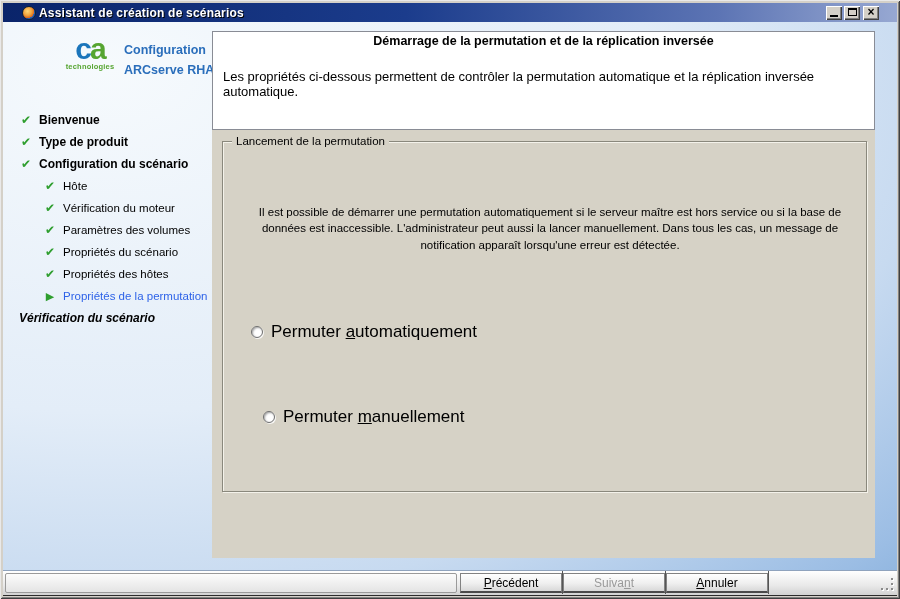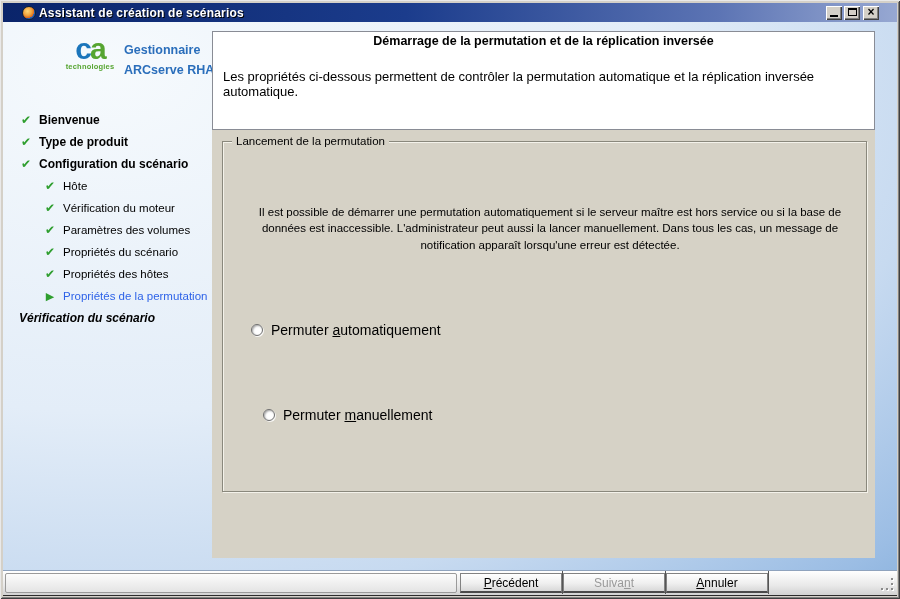--- a/index.html
+++ b/index.html
@@ -67,21 +67,21 @@
   .groupbox-legend {
     position:absolute; top:-7px; left:9px; background:#d6d2c6; padding:0 4px; font-size:11.5px; color:#000;
   }
   .group-desc { position:absolute; left:18px; top:62px; width:618px; font-size:11.5px; line-height:1.42; color:#000; }
   .radio-row { position:absolute; left:28px; display:flex; align-items:center; cursor:default; }
   .radio-row.r1 { top:180px; } .radio-row.r2 { top:265px;padding-left:12px; }
   .radio-circle {
     width:12px; height:12px; border-radius:50%; background:#fff; border:1px solid #6e6e6e;
     box-shadow: inset 1px 1px 2px rgba(0,0,0,.35), 1px 1px 0 rgba(255,255,255,.8); margin-right:8px; flex:0 0 auto;
   }
-  .radio-label { font-size:14px; color:#000; }
+  .radio-label { font-size:17px; color:#000; }
   .accel { text-decoration:underline; }
   
   .bottombar {
     position:absolute; left:0; right:0; bottom:0; height:26px;
     background:linear-gradient(#ffffff,#e9e9e9 60%,#d2d2d2); border-top:1px solid #8fa3bd; border-bottom:1px solid #2b2b2b;
     display:flex; align-items:center;
   }
   .status-inset {
     position:absolute; left:2px; top:2px; width:452px; height:20px;
     border:1px solid #9a9a9a; border-radius:2px; background:linear-gradient(#fcfcfc,#e4e4e4);
@@ -121,21 +121,21 @@
 
   <div class="client">
 
     <div class="sidebar">
       <div class="logo-row">
         <div class="ca-logo">
           <div class="ca-main"><span class="c">c</span><span class="a">a</span></div>
           <div class="ca-sub">technologies</div>
         </div>
         <div class="brand">
-          <div>Gestionnaire</div>
+          <div>Configuration</div>
           <div>ARCserve RHA</div>
         </div>
       </div>
 
       <div class="nav">
         <div class="nav-item lvl1">
             <span class="glyph">✔</span>
             <span>Bienvenue</span>
           </div>
         <div class="nav-item lvl1">

